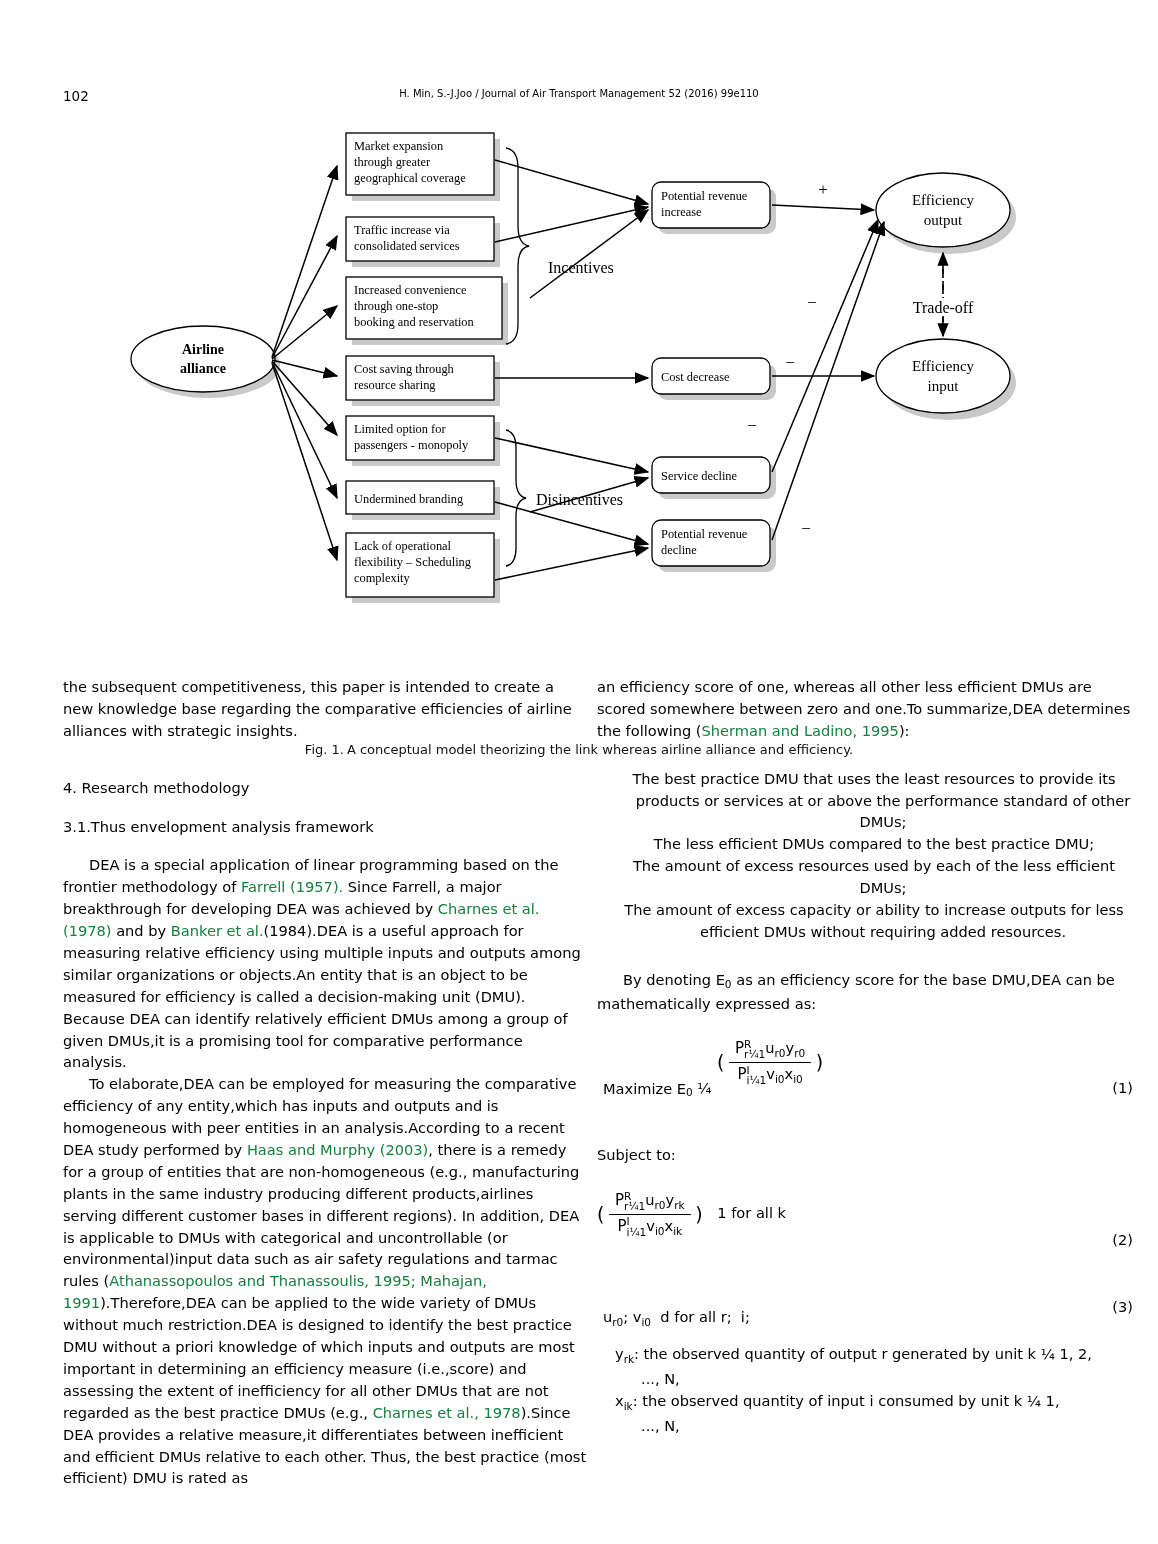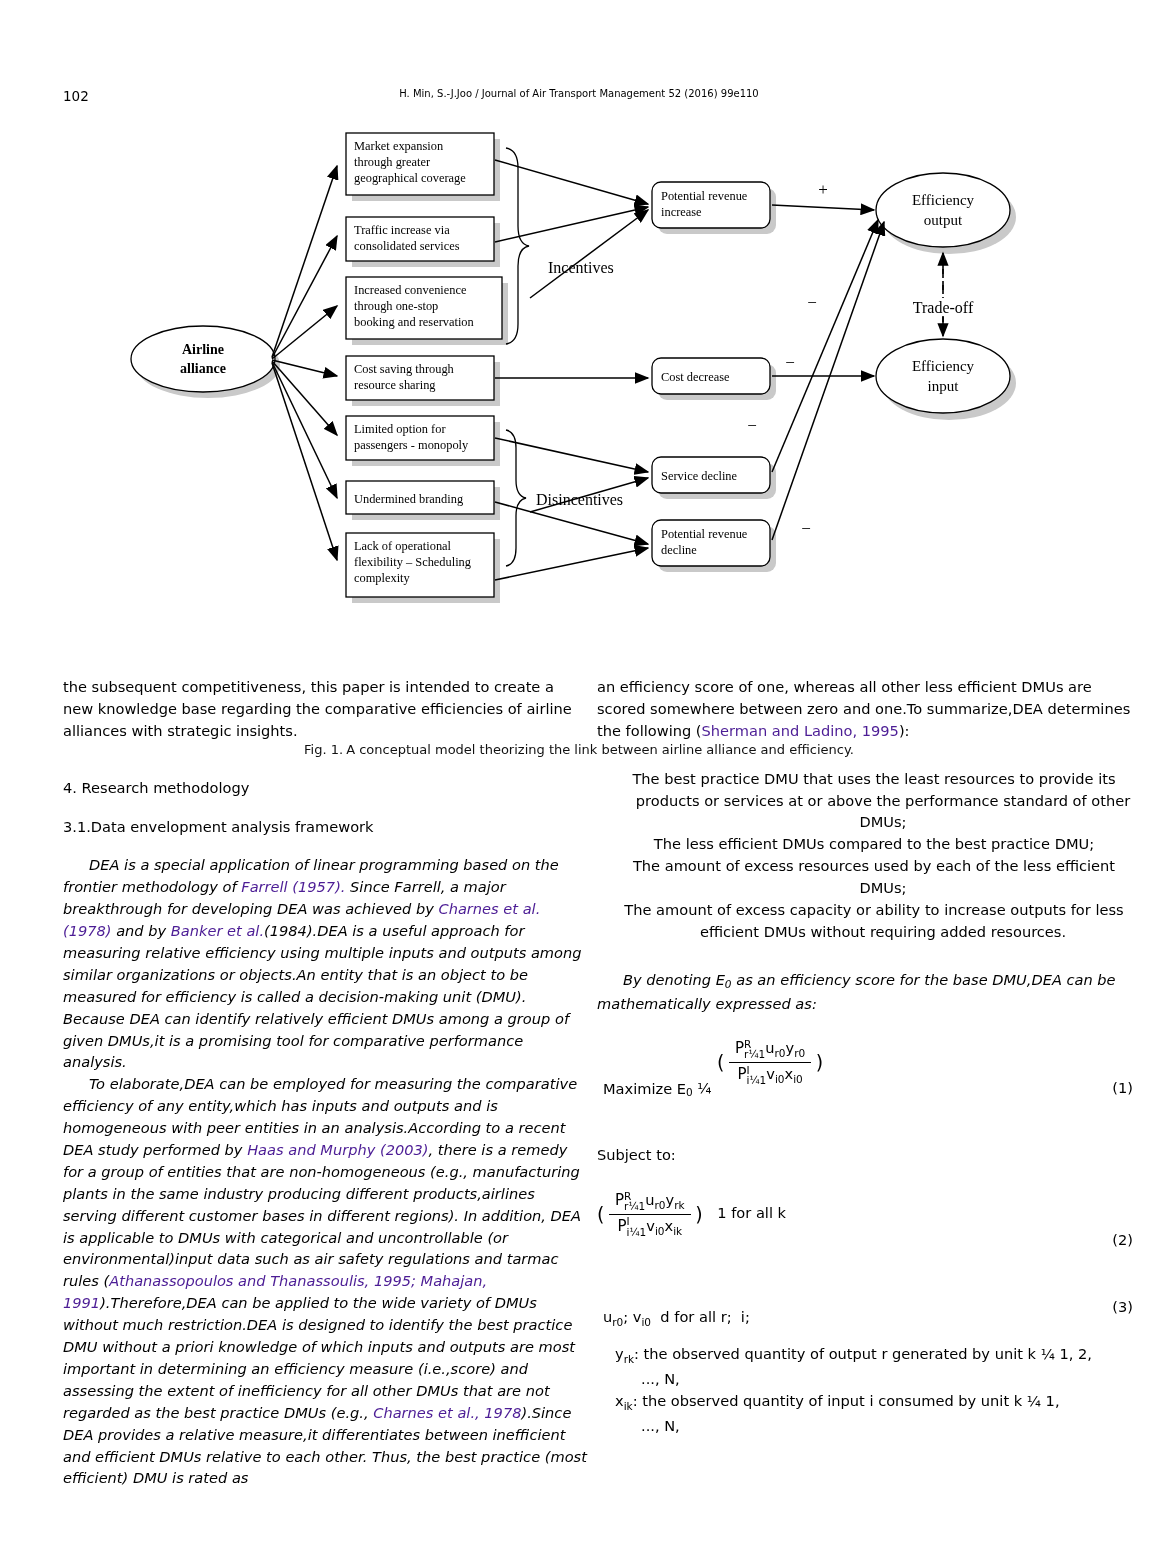--- a/index.html
+++ b/index.html
@@ -35,29 +35,29 @@
   .dg-lbl{font-family:"Liberation Serif","DejaVu Serif",serif;font-size:16px;fill:#000;}
   .dg-sign{font-family:"Liberation Serif","DejaVu Serif",serif;font-size:17px;fill:#000;}
   .dg-ell{font-family:"Liberation Serif","DejaVu Serif",serif;font-size:15px;fill:#000;}
 
   
   .col{position:absolute;font-size:14.6px;line-height:1.5;color:#000;text-align:left;}
   .colL{left:63px;top:676px;width:524px;}
   .colR{left:597px;top:676px;width:536px;}
 
   p{margin:0 0 0 0;}
-  p.ind{text-indent:26px;font-style:italic;}
+  p.ind{text-indent:26px;}
   .gap{height:17px;}
   .gap-sm{height:9px;}
   .gap-lg{height:26px;}
 
   h2.sec{font-size:14.6px;font-weight:normal;margin:0;line-height:1.5;}
   h3.sub{font-size:14.6px;font-weight:normal;margin:0;line-height:1.5;font-style:normal;}
 
-  a.cit{color:#4c1d95;text-decoration:none;}
+  a.cit{color:#15803d;text-decoration:none;}
   .cit{color:#5b87ad;}
 
   ul.dmulist{margin:0;padding:0;list-style:none;text-align:center;}
   ul.dmulist li{margin:0 0 0 18px;text-indent:-0px;padding-left:18px;text-indent:-18px;}
 
   
   .eqrow{position:relative;width:100%;min-height:30px;}
   .eqnum{position:absolute;right:0;}
   .frac{display:inline-block;vertical-align:middle;text-align:center;}
   .frac .num{display:block;padding:0 6px;}
@@ -202,36 +202,36 @@
       <text class="dg-lbl" x="943" y="193" text-anchor="middle">Trade-off</text>
 
       <text class="dg-sign" x="823" y="75" text-anchor="middle">+</text>
       <text class="dg-sign" x="812" y="188" text-anchor="middle">−</text>
       <text class="dg-sign" x="790" y="248" text-anchor="middle">−</text>
       <text class="dg-sign" x="752" y="311" text-anchor="middle">−</text>
       <text class="dg-sign" x="806" y="414" text-anchor="middle">−</text>
     </svg>
 
     <div class="fig-caption">
-      <span class="lbl">Fig. 1.</span><span>A conceptual model theorizing the link between airline alliance and efficiency.</span>
+      <span class="lbl">Fig. 1.</span><span>A conceptual model theorizing the link whereas airline alliance and efficiency.</span>
     </div>
   </div>
 
   <div class="col colL">
 
     <p>the subsequent competitiveness, this paper is intended to create a new knowledge base regarding the comparative efficiencies of airline alliances with strategic insights.</p>
 
     <div class="gap-lg"></div>
     <div class="gap-sm"></div>
 
     <h2 class="sec">4.  Research methodology</h2>
 
     <div class="gap"></div>
 
-    <h3 class="sub"><span>3.1.</span><span>Data envelopment analysis framework</span></h3>
+    <h3 class="sub"><span>3.1.</span><span>Thus envelopment analysis framework</span></h3>
 
     <div class="gap"></div>
 
     <p class="ind"><span>DEA is a special application of linear programming based on the frontier methodology of </span><a class="cit" href="#">Farrell (1957).</a><span> Since Farrell, a major breakthrough for developing DEA was achieved by </span><a class="cit" href="#">Charnes et al. (1978)</a><span> and by </span><a class="cit" href="#">Banker et al.</a><span>(1984).</span><span>DEA is a useful approach for measuring relative efficiency using multiple inputs and outputs among similar organizations or objects.</span><span>An entity that is an object to be measured for efficiency is called a decision-making unit (DMU). Because DEA can identify relatively efficient DMUs among a group of given DMUs,</span><span>it is a promising tool for comparative performance analysis.</span></p>
 
     <p class="ind"><span>To elaborate,</span><span>DEA can be employed for measuring the comparative efficiency of any entity,</span><span>which has inputs and outputs and is homogeneous with peer entities in an analysis.</span><span>According to a recent DEA study performed by </span><a class="cit" href="#">Haas and Murphy (2003)</a><span>, there is a remedy for a group of entities that are non-homogeneous (e.g., manufacturing plants in the same industry producing different products,</span><span>airlines serving different customer bases in different regions). In addition, DEA is applicable to DMUs with categorical and uncontrollable (or environmental)</span><span>input data such as air safety regulations and tarmac rules (</span><a class="cit" href="#">Athanassopoulos and Thanassoulis, 1995; Mahajan, 1991</a><span>).</span><span>Therefore,</span><span>DEA can be applied to the wide variety of DMUs without  much restriction.</span><span>DEA is designed to identify the best practice DMU without a priori knowledge of which inputs and outputs are most important in determining an efficiency measure (i.e.,</span><span>score) and assessing the extent of inefficiency for all other DMUs that are not regarded as the best practice DMUs (e.g., </span><a class="cit" href="#">Charnes et al., 1978</a><span>).</span><span>Since DEA provides a relative measure,</span><span>it differentiates between inefficient and efficient DMUs relative to each other. Thus, the best practice (most efficient) DMU is rated as</span></p>
   </div>
 
   <div class="col colR">
 

